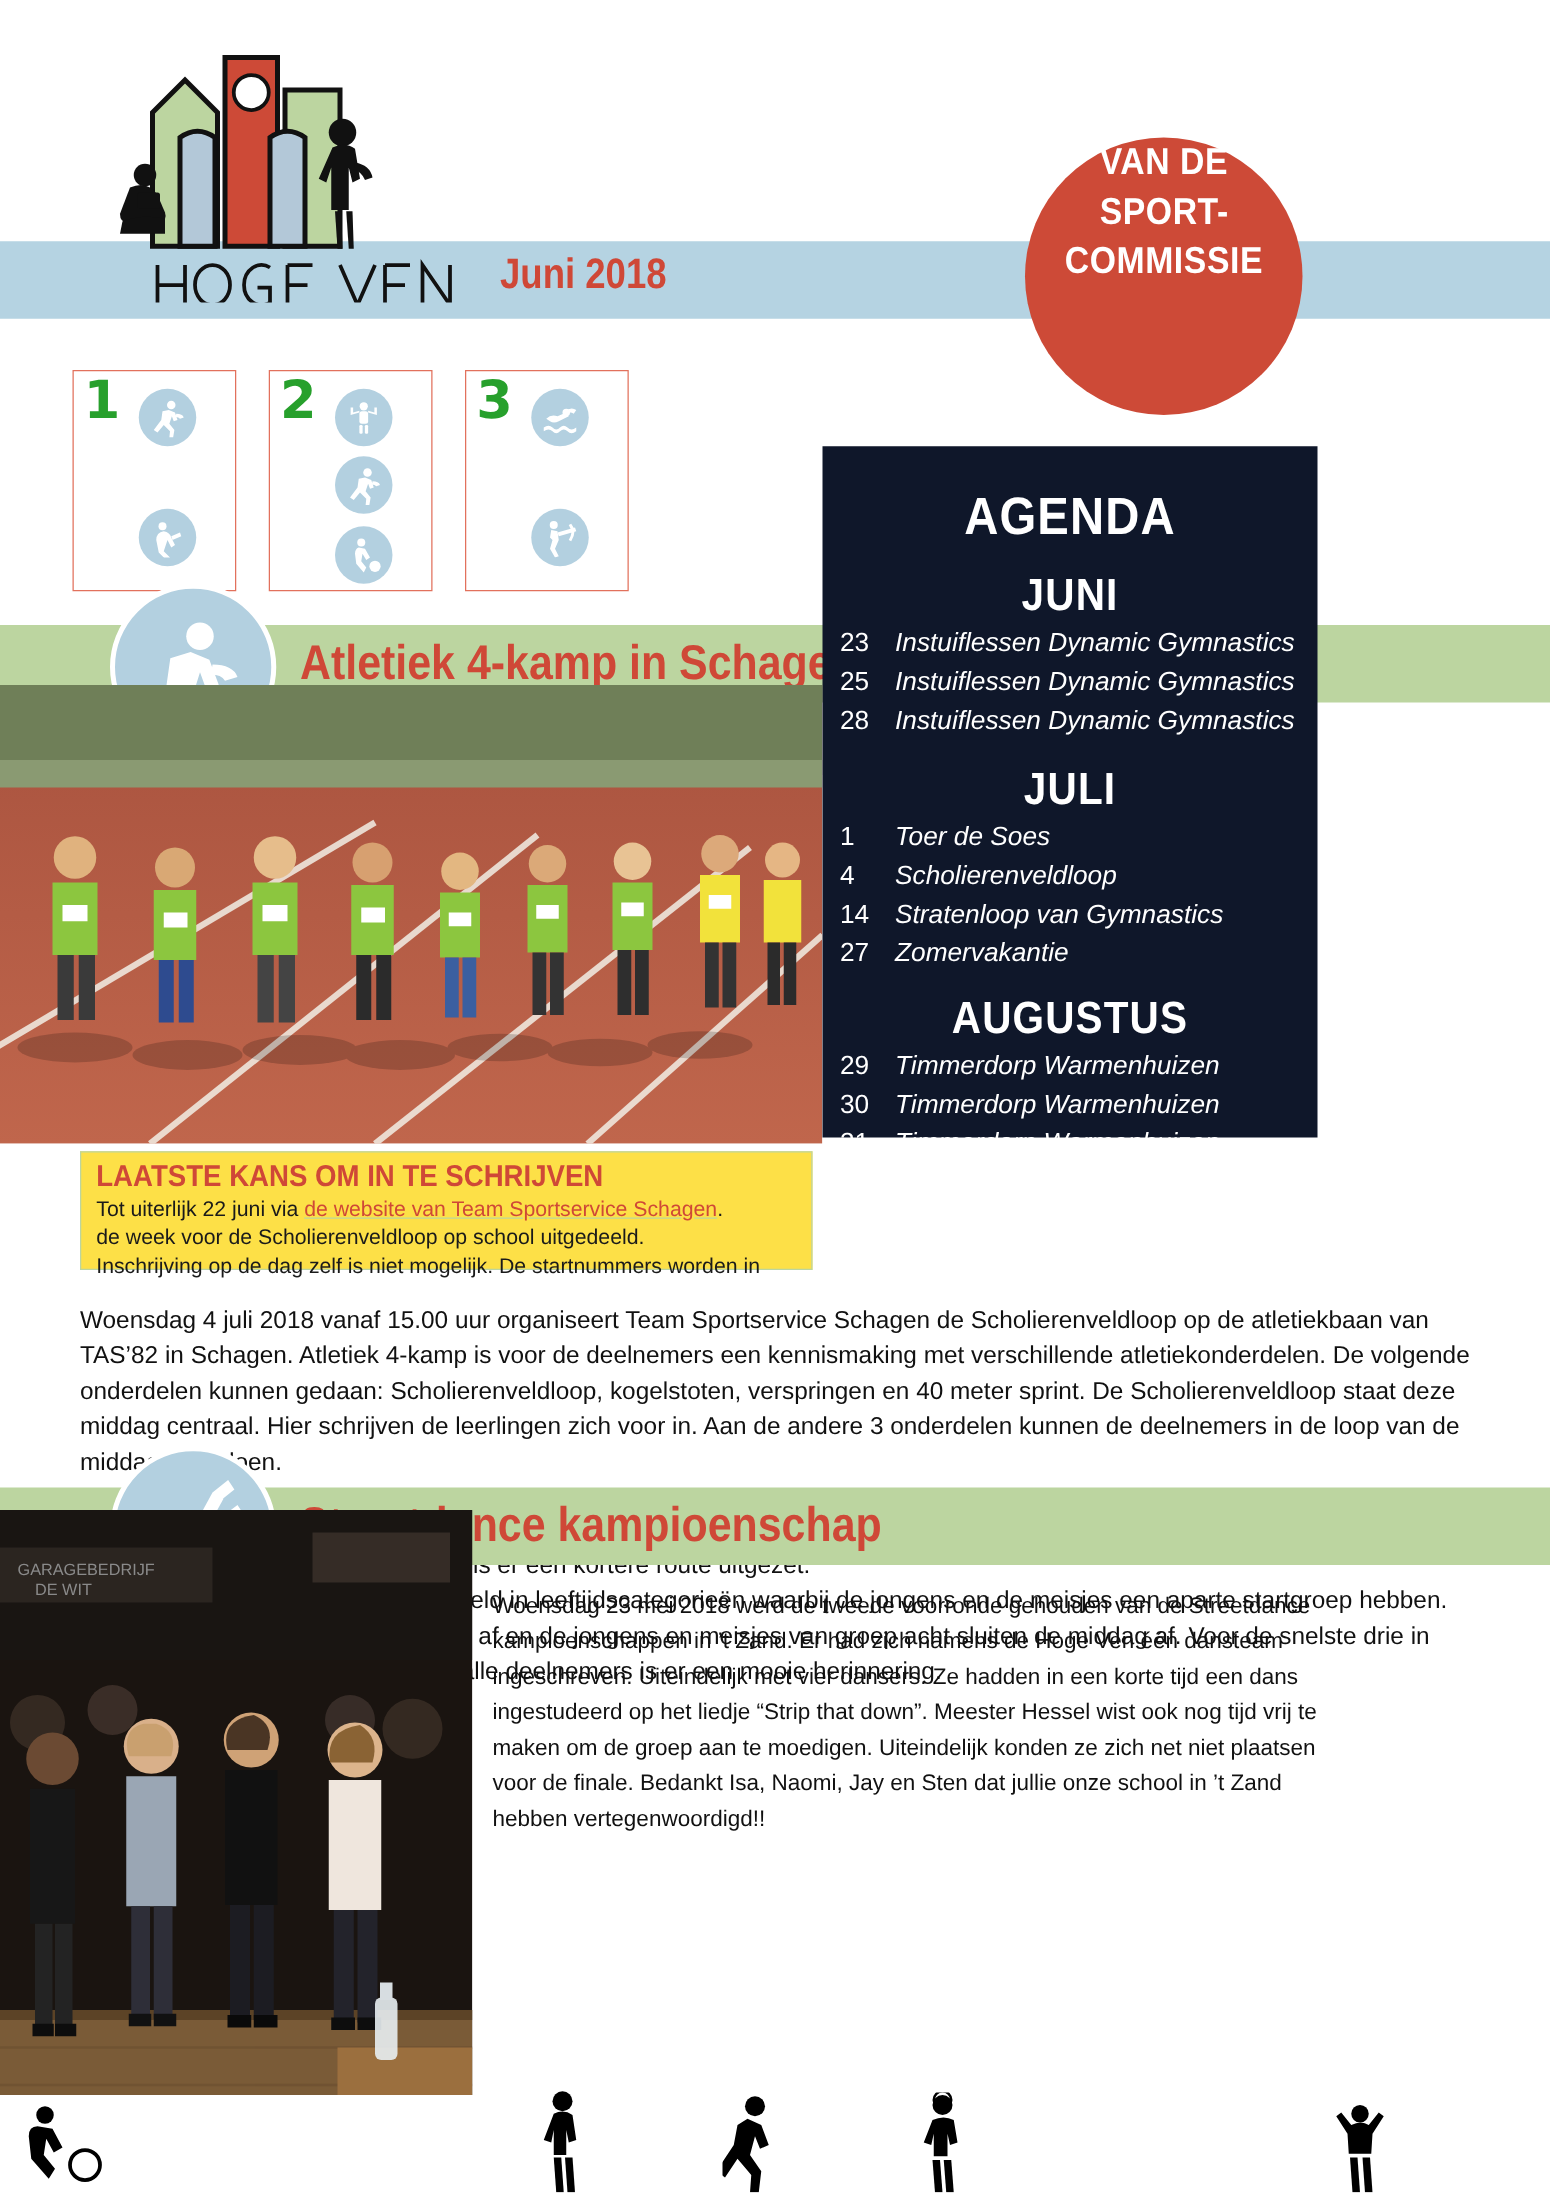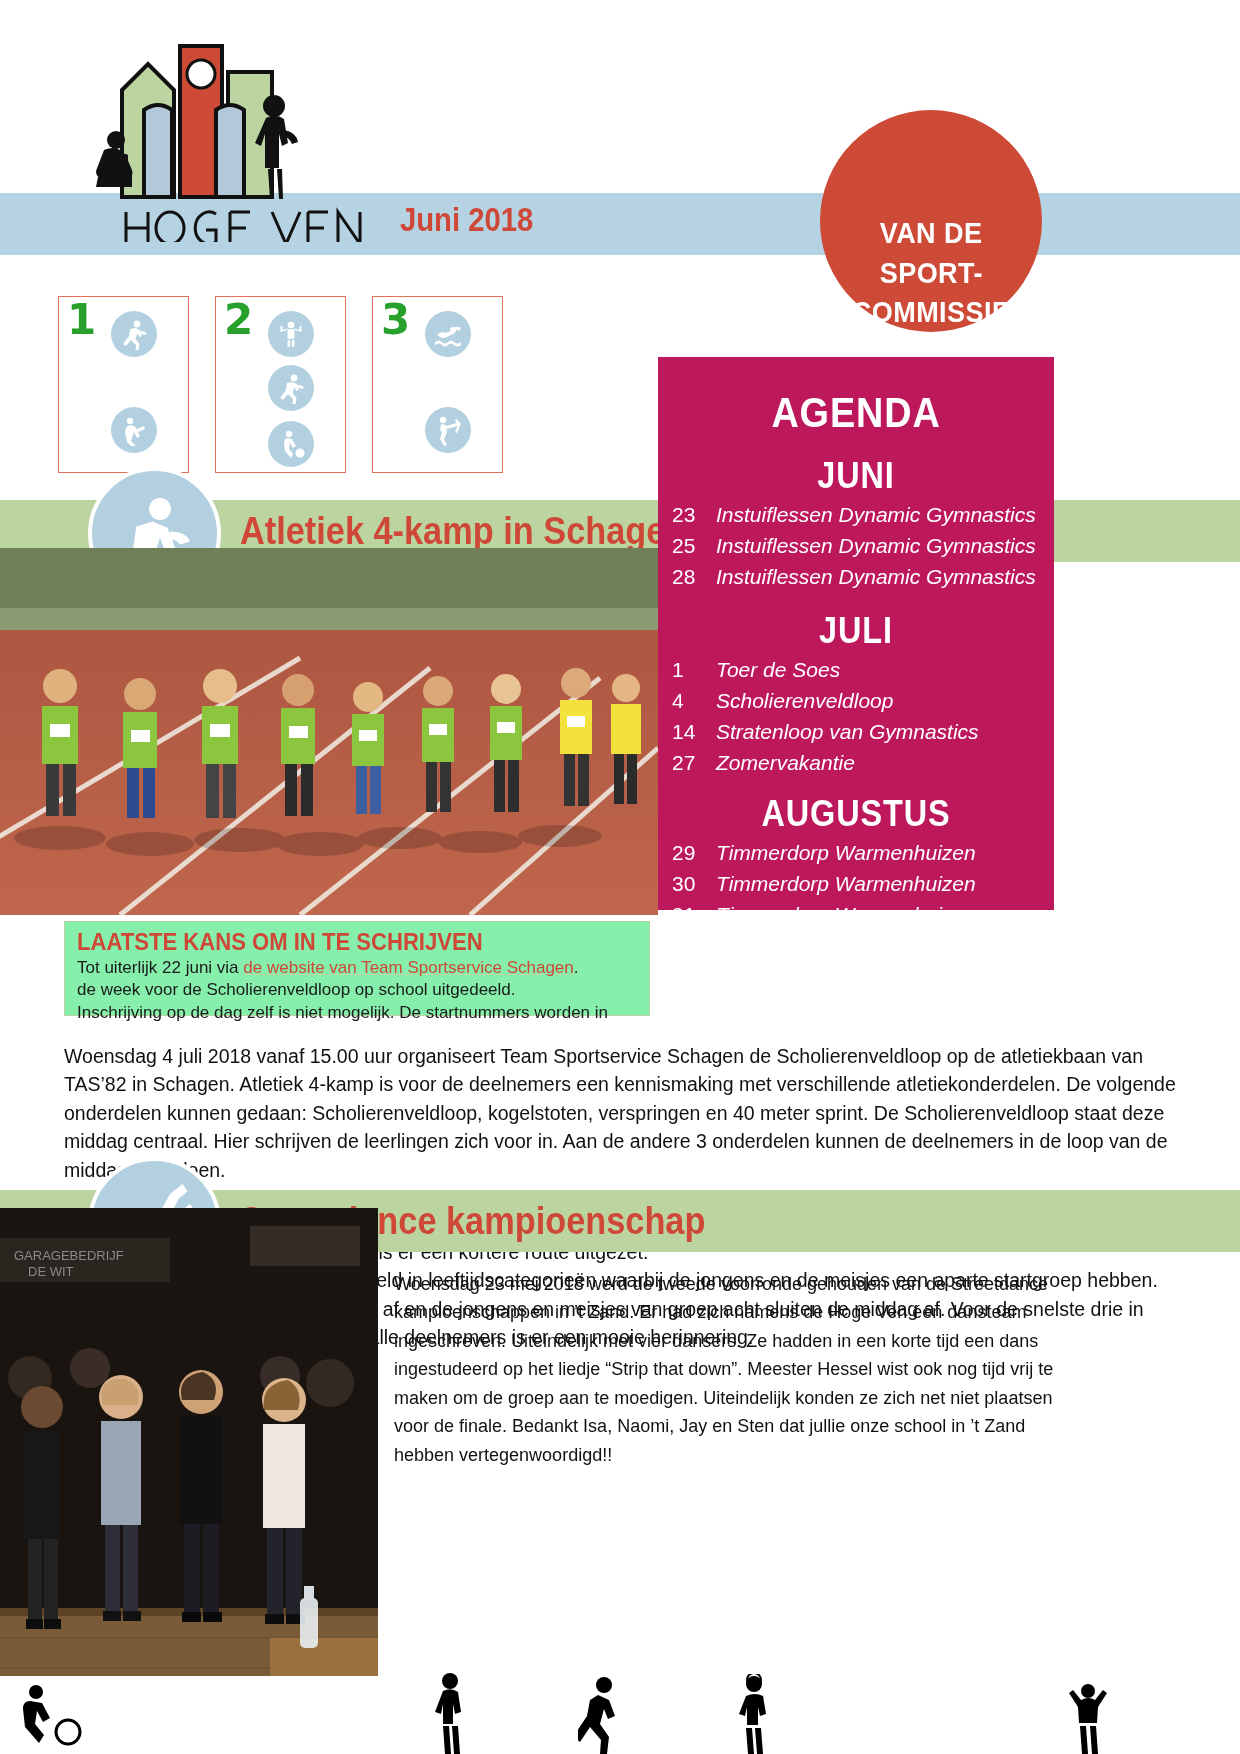--- a/index.html
+++ b/index.html
@@ -27,21 +27,21 @@
     font-family: "Liberation Sans Narrow", "Liberation Sans", sans-serif;
     font-size: 34px; font-weight: 700; letter-spacing: 0px;
     color: #cf4837;
     transform: scaleX(0.86); transform-origin: left center;
   }
   .sport-circle {
     position: absolute; left: 820px; top: 110px;
     width: 222px; height: 222px; border-radius: 50%;
     background: #cd4a37;
     display: flex; flex-direction: column;
-    align-items: center; justify-content: flex-end;
+    align-items: center; justify-content: flex-start;
     color: #fff;
     font-family: "Liberation Sans Narrow", "Liberation Sans", sans-serif;
     font-size: 30px; font-weight: 700; line-height: 1.32;
     text-align: center; letter-spacing: .5px;
   }
   .sport-circle span { display:block; transform: scaleX(0.9); }
 
   
   .boxrow { position: absolute; left: 58px; top: 296px; display: flex; gap: 26px; }
   .numbox {
@@ -77,21 +77,21 @@
     position: absolute; width: 133px; height: 133px; border-radius: 50%;
     background: #b3d0e0; border: 4px solid #fff;
     display:flex; align-items:center; justify-content:center;
   }
   .seccircle svg { width: 80px; height: 86px; fill:#fff; display:block; }
 
   
   .agenda {
     position: absolute; left: 658px; top: 357px;
     width: 396px; height: 553px;
-    background: #be185d; color:#fff;
+    background: #0f172a; color:#fff;
     padding: 22px 14px 10px 14px;
   }
   .agenda h1 {
     font-family: "Liberation Sans Narrow", "Liberation Sans", sans-serif;
     font-size: 42px; font-weight: 700; text-align: center;
     letter-spacing: 1px; margin-top: 10px; transform: scaleX(0.9);
   }
   .agenda h2 {
     font-family: "Liberation Sans Narrow", "Liberation Sans", sans-serif;
     font-size: 36px; font-weight: 700; text-align: center;
@@ -103,21 +103,21 @@
   .ev .d { width: 44px; flex: 0 0 44px; text-align: left; padding-right: 12px; }
   .ev .t { flex: 1; font-style: italic; }
 
   
   .photo1 { position: absolute; left: 0; top: 548px; width: 658px; height: 367px; overflow:hidden; }
   .photo1 svg { display:block; width:658px; height:367px; }
 
   
   .callout {
     position: absolute; left: 64px; top: 921px; width: 586px; height: 95px;
-    border: 1.5px solid #bcd5a0; background:#86efac; padding: 6px 12px 4px 12px;
+    border: 1.5px solid #bcd5a0; background:#fde047; padding: 6px 12px 4px 12px;
   }
   .callout h3 {
     font-family: "Liberation Sans Narrow", "Liberation Sans", sans-serif;
     font-size: 24px; font-weight: 700; color: #cf4837;
     letter-spacing: 0px; transform: scaleX(0.92); transform-origin:left center;
     margin-bottom: 1px;
   }
   .callout p { font-size: 17px; line-height: 1.32; color:#1a1a1a; }
   .callout a { color:#cf4837; text-decoration: underline; text-decoration-color:#bcd5a0; }
 

